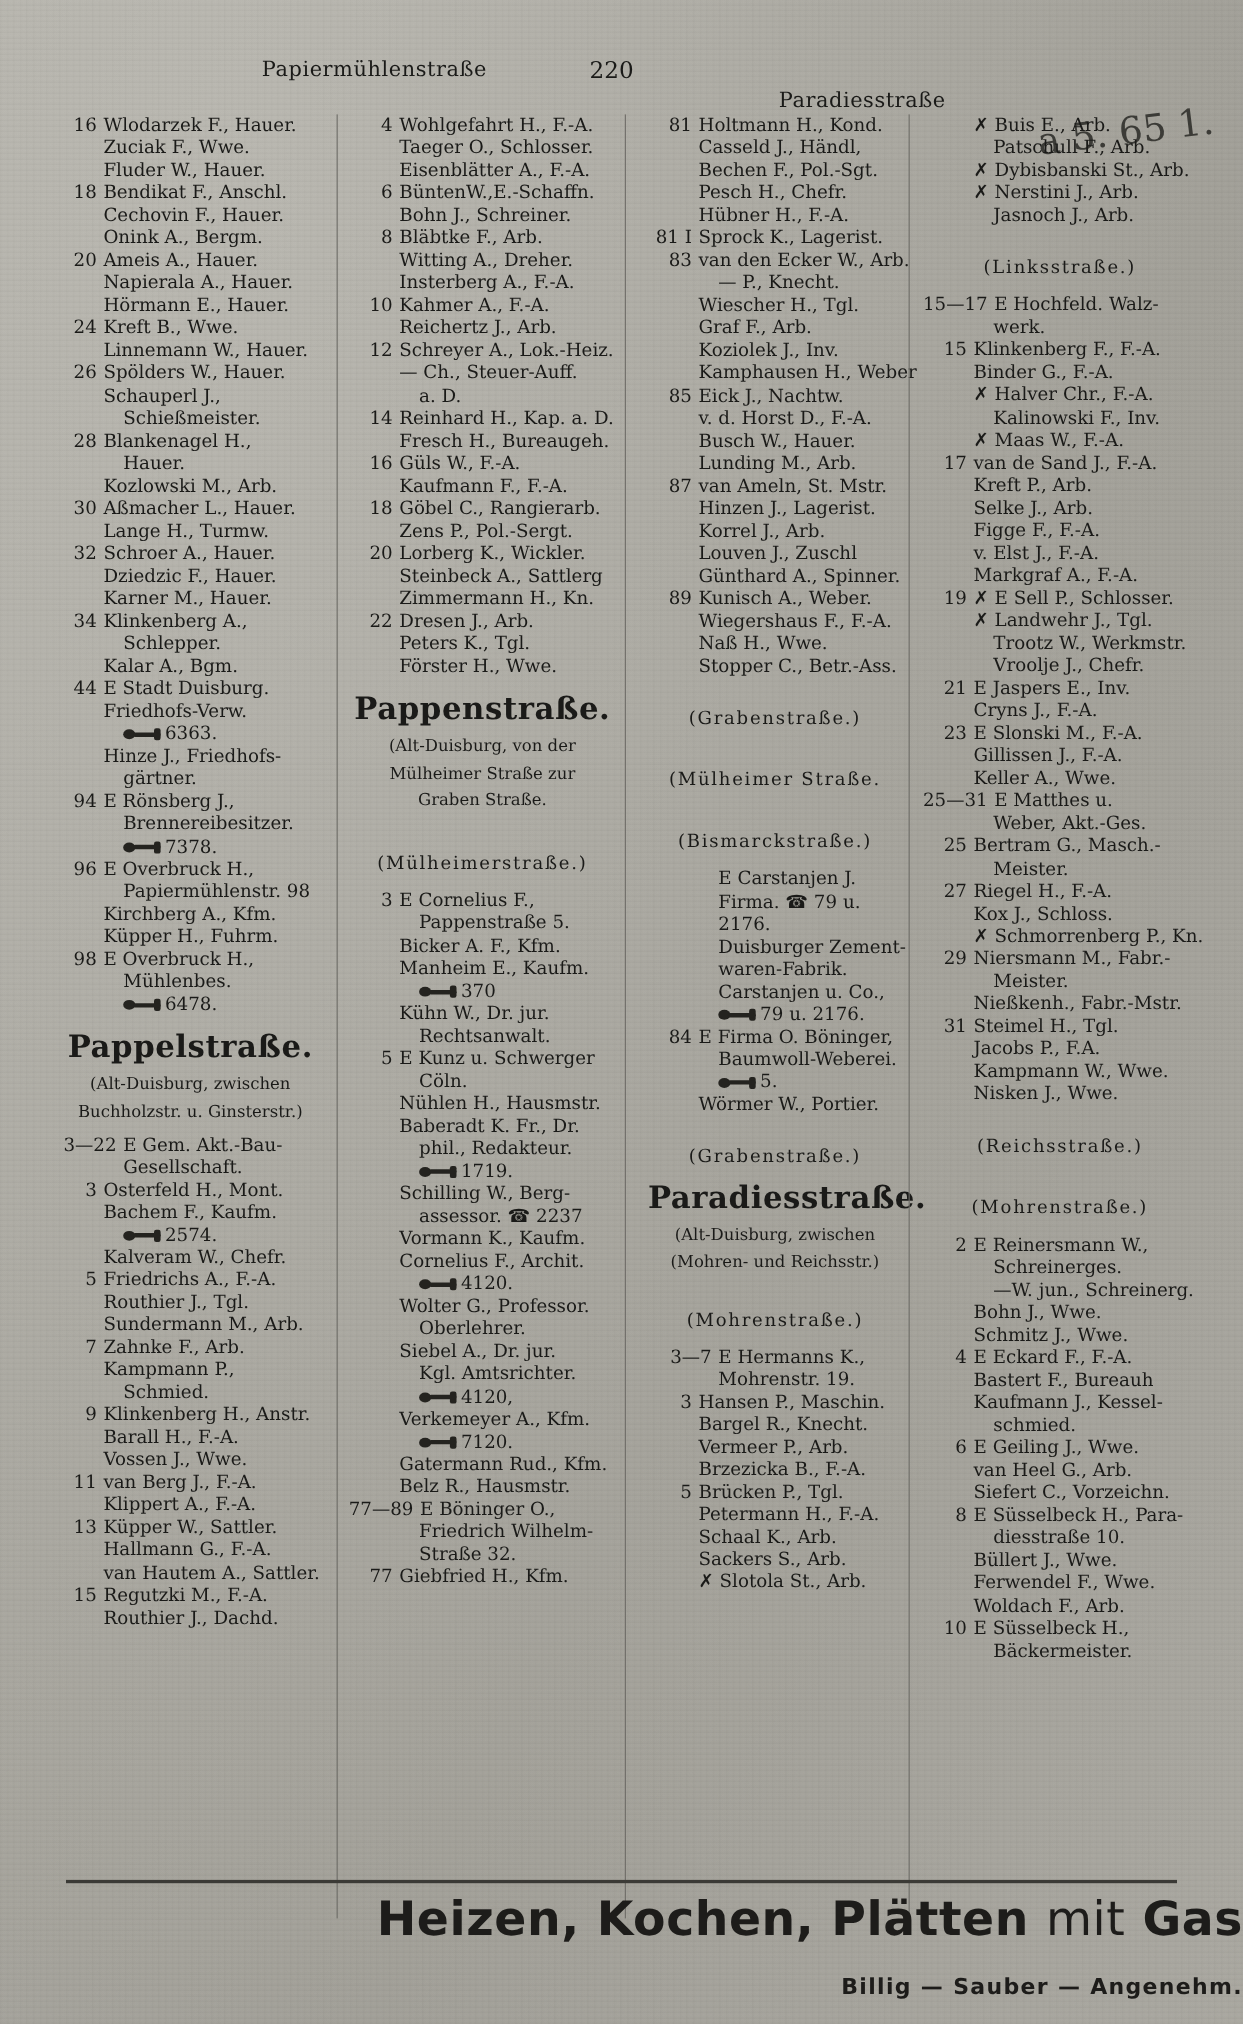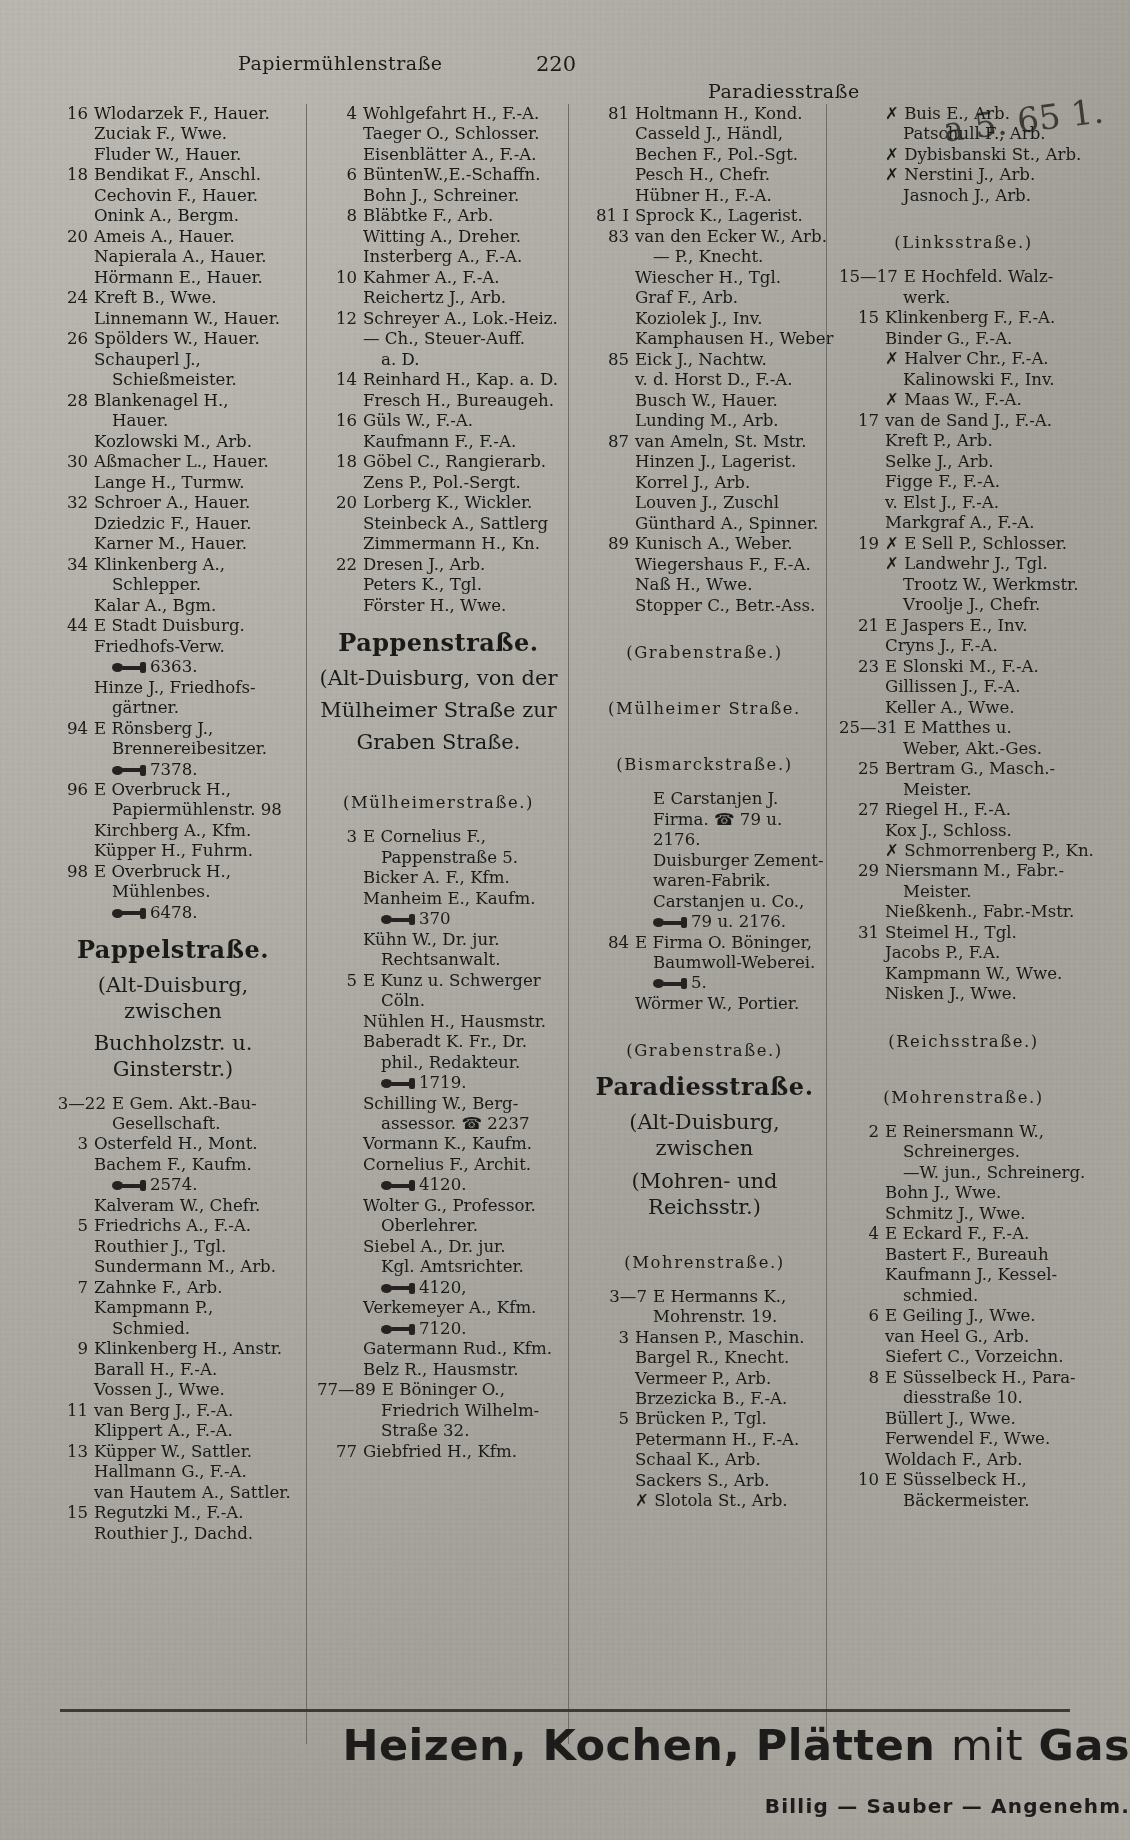--- a/index.html
+++ b/index.html
@@ -97,28 +97,28 @@
   }
   .cont {
     padding-left: 46px;
     font-size: 16.6px;
     line-height: 1.235;
     white-space: nowrap;
   }
   .cont.deep { padding-left: 64px; }
   .sub-head {
     text-align: center;
-    font-size: 24px;
+    font-size: 28px;
     font-weight: bold;
     font-family: "DejaVu Serif", serif;
     margin: 12px 0 8px 0;
     letter-spacing: 0.5px;
   }
   .note {
-    font-size: 21px;
+    font-size: 15px;
     line-height: 1.24;
     text-align: center;
     margin: 2px 0 6px 0;
   }
   .spaced {
     font-size: 16.4px;
     letter-spacing: 1.6px;
     text-align: center;
     margin: 22px 0 10px 0;
   }

